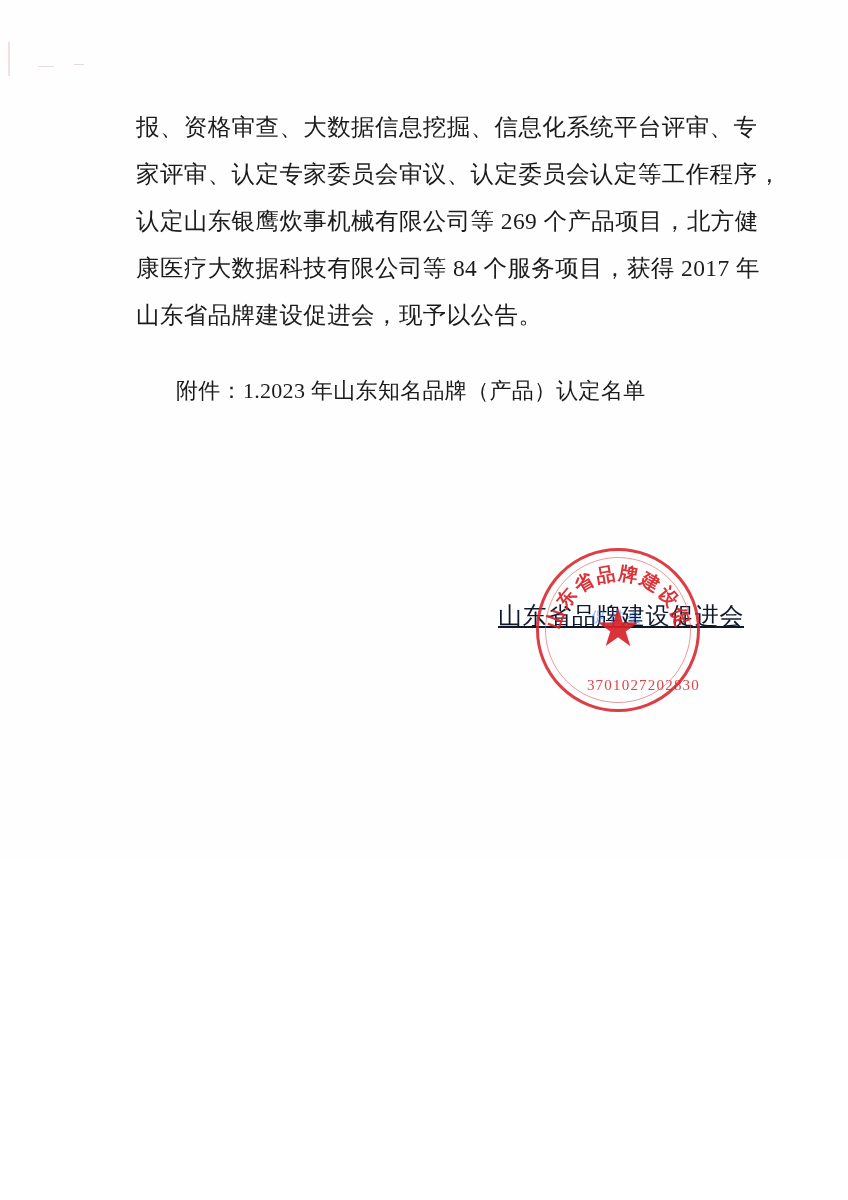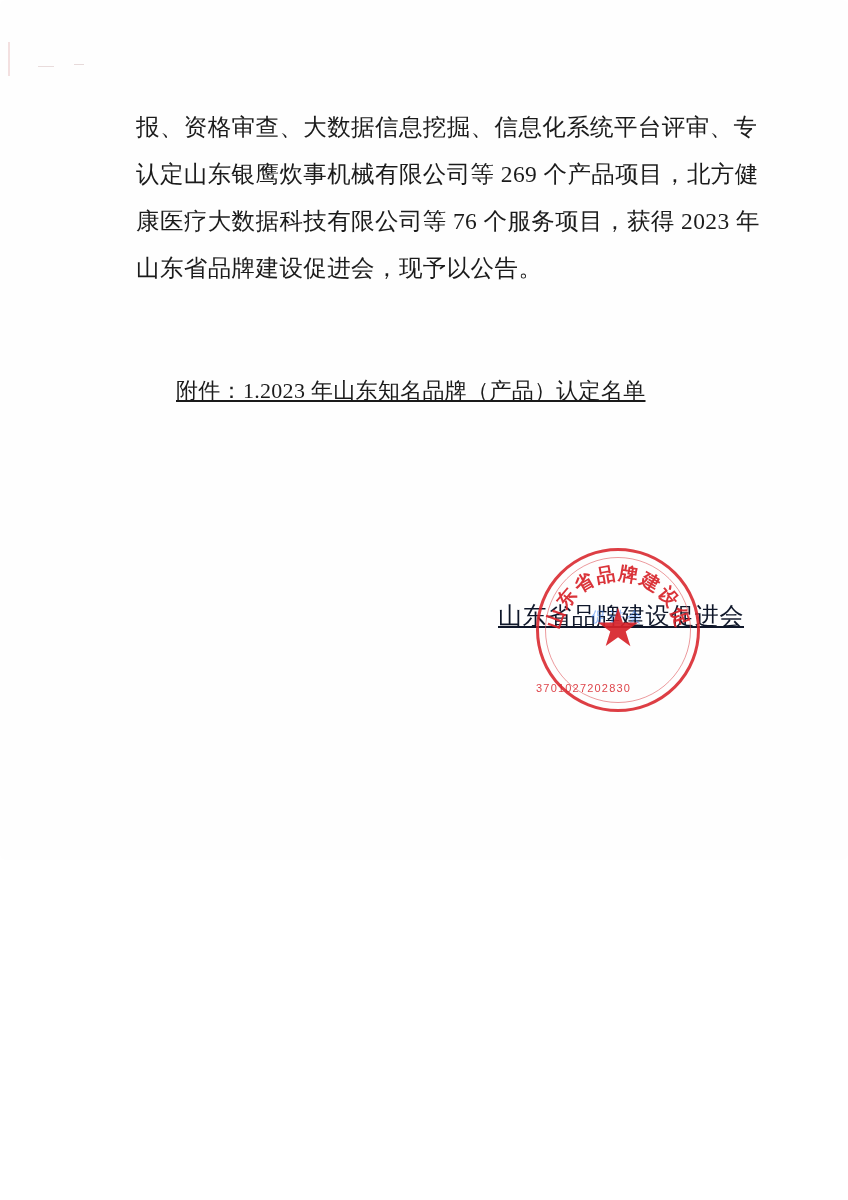--- a/index.html
+++ b/index.html
@@ -58,21 +58,20 @@
     line-height: 47px;
     letter-spacing: 0.4px;
     white-space: nowrap;
     color: #1b1b1b;
   }
   .attach-block {
     position: absolute;
     left: 176px;
     top: 372px;
     width: 560px;
-    text-decoration: underline;
   }
   .attach-line {
     font-size: 22px;
     line-height: 37px;
     letter-spacing: 0.3px;
     white-space: nowrap;
     color: #1b1b1b;
   }
   .attach-line.indent {
     padding-left: 82px;
@@ -141,24 +140,24 @@
     font-family: "Liberation Serif", serif;
     font-size: 19px;
     letter-spacing: 2px;
     font-weight: 700;
   }
   .seal-code {
     position: absolute;
     left: 0;
     width: 164px;
     bottom: 18px;
-    text-align: left;
+    text-align: right;
     color: #d8232a;
-    font-family: Liberation Sans, sans-serif;
-    font-size: 11px;
+    font-family: Liberation Serif, serif;
+    font-size: 15px;
     letter-spacing: 1.2px;
     opacity: .85;
   }
   .seal-mid {
     position: absolute;
     left: 0;
     width: 164px;
     top: 60px;
     text-align: center;
     color: #3b82f6;
@@ -171,22 +170,23 @@
 <body>
 
 <div class="page">
 
   <div class="scan-mark-a"></div>
   <div class="scan-mark-b"></div>
   <div class="scan-mark-c"></div>
 
   <div class="body-block">
     <div class="para-line">报、资格审查、大数据信息挖掘、信息化系统平台评审、专</div>
+    <div class="para-line">家评审、认定专家委员会审议、认定委员会认定等工作程序，</div>
     <div class="para-line">认定山东银鹰炊事机械有限公司等 269 个产品项目，北方健</div>
-    <div class="para-line">康医疗大数据科技有限公司等 76 个服务项目，获得 2023 年</div>
+    <div class="para-line">康医疗大数据科技有限公司等 84 个服务项目，获得 2017 年</div>
     <div class="para-line">山东省品牌建设促进会，现予以公告。</div>
   </div>
 
   <div class="attach-block">
     <div class="attach-line">附件：1.2023 年山东知名品牌（产品）认定名单</div>
   </div>
 
   <div class="signature">
     <div class="sign-line">山东省品牌建设促进会</div>
   </div>

